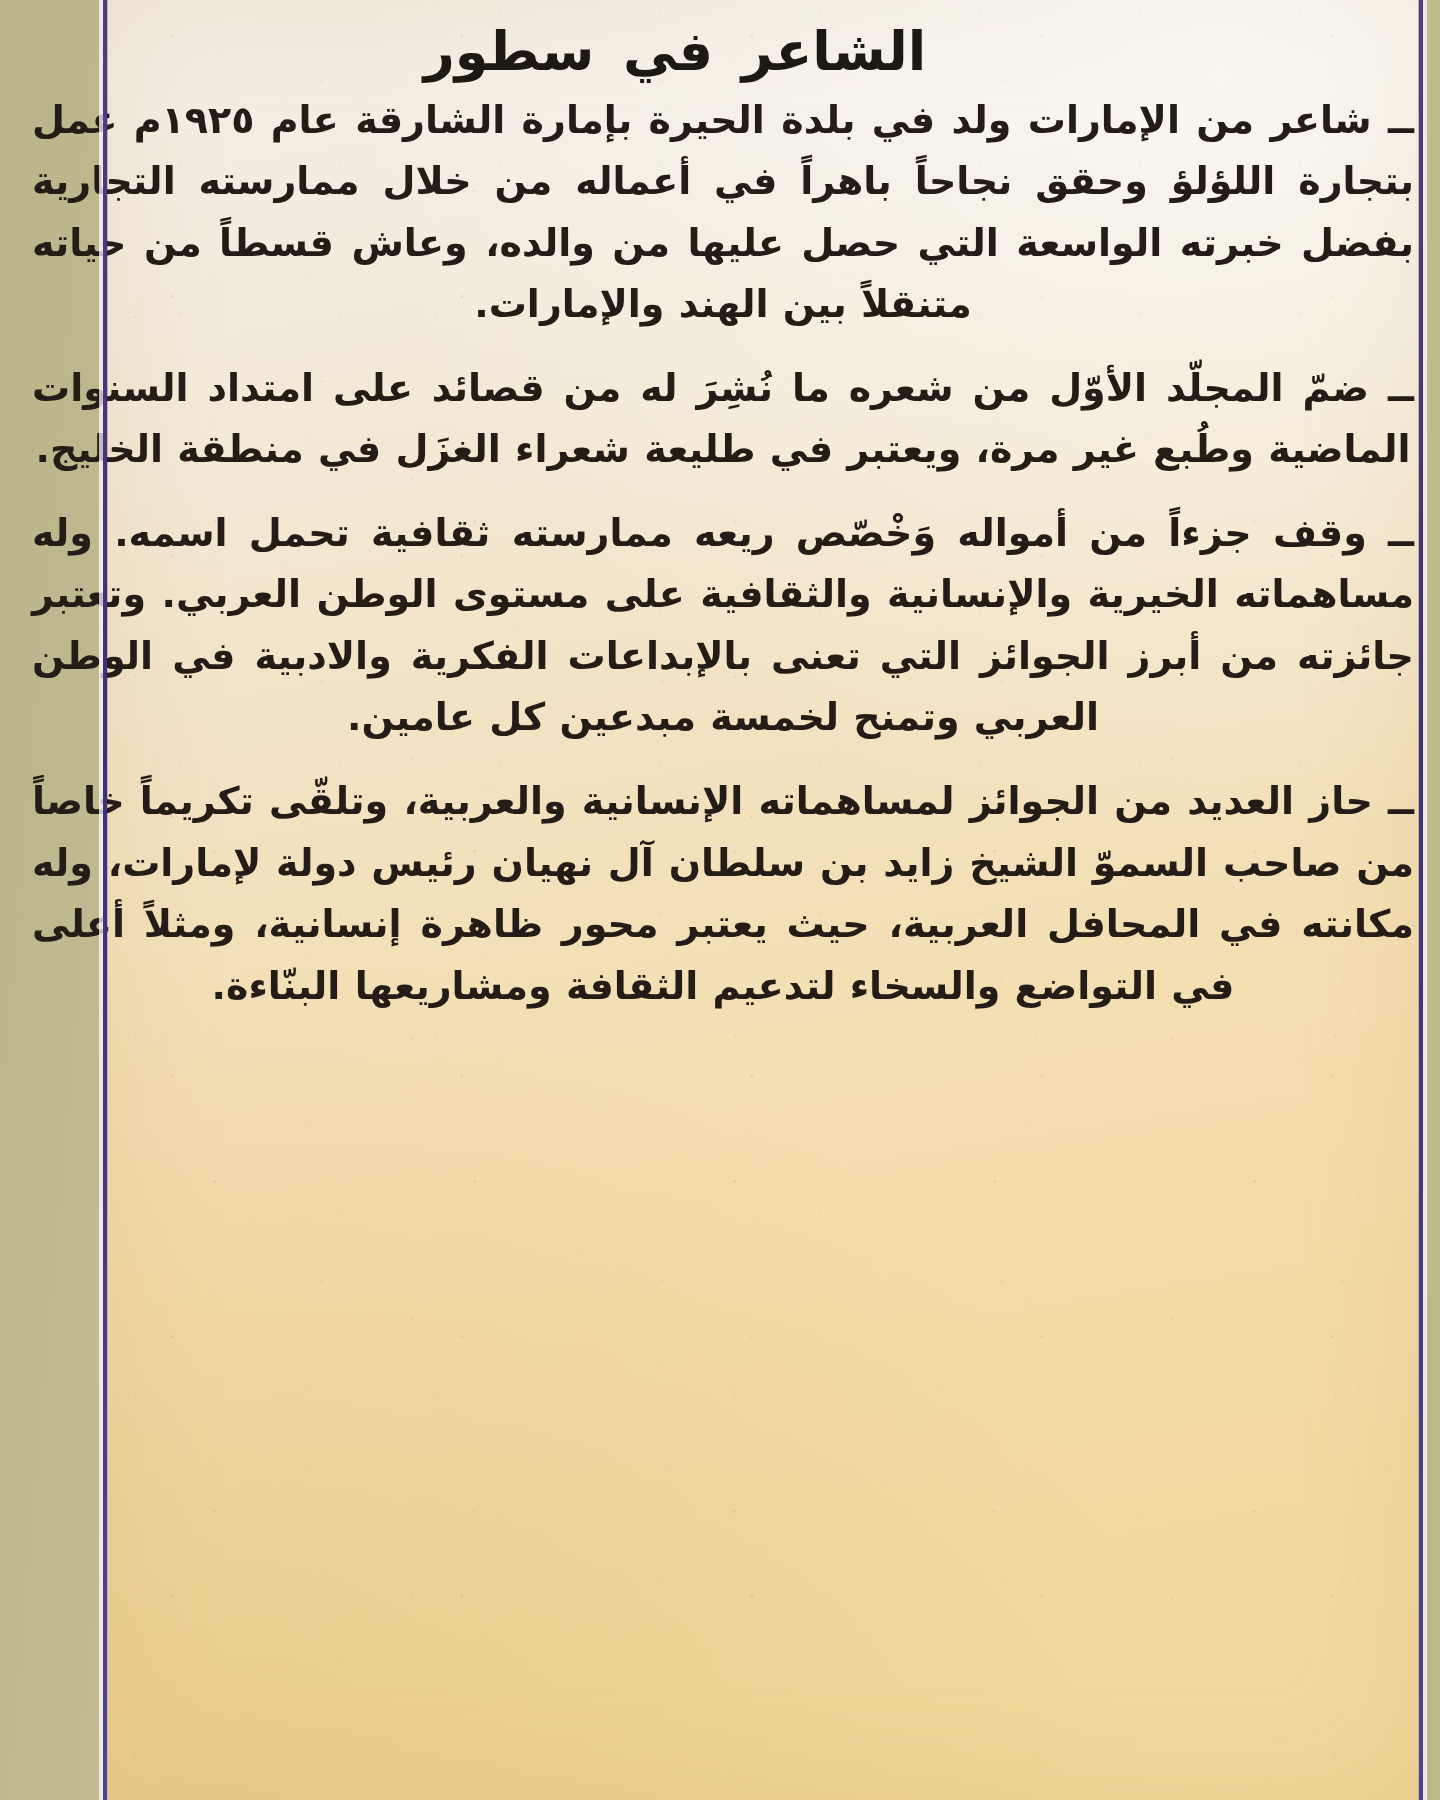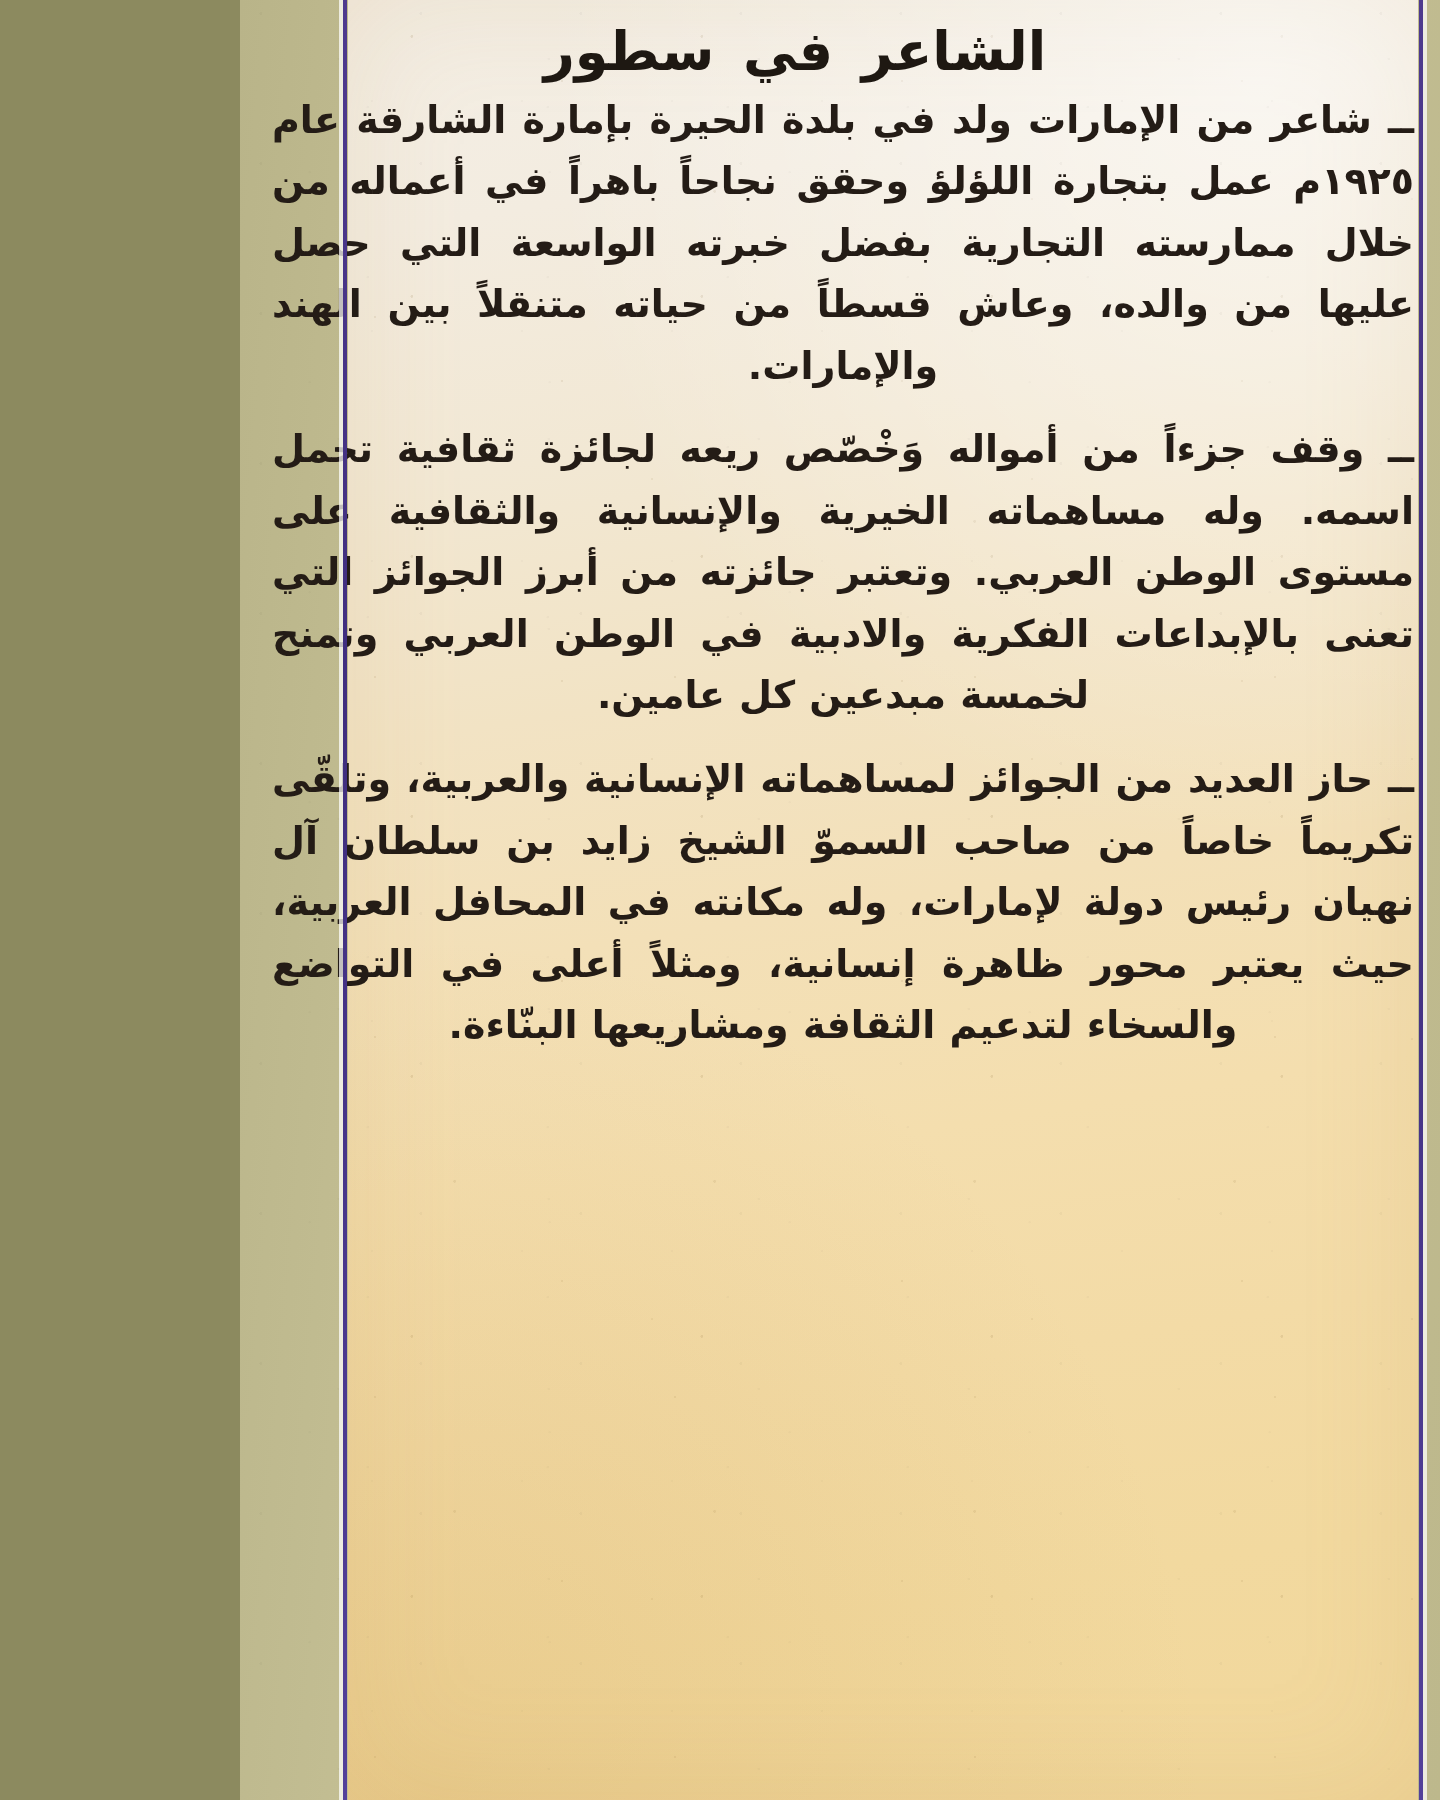--- a/index.html
+++ b/index.html
@@ -11,21 +11,21 @@
   body {
     width: 1440px;
     height: 1800px;
     overflow: hidden;
     font-family: "DejaVu Sans", "Liberation Sans", sans-serif;
   }
 
   
   #placard-scene {
     position: relative;
-    width: 1200px;
+    width: 1440px;
     height: 1800px;
     background:
       linear-gradient(95deg, #b9b489 0%, #c4bf94 22%, #c9c49a 55%, #bdb88c 100%);
   }
   
   #placard-scene::after {
     content: "";
     position: absolute;
     inset: 0;
     pointer-events: none;
@@ -175,19 +175,20 @@
     <div class="halo"></div>
   </div>
 
   <div id="content">
 
     <h1 id="doc-title">الشاعر في سطور</h1>
 
     <p class="para"><span class="dash">ــ</span> <span>شاعر من الإمارات ولد في بلدة الحيرة بإمارة الشارقة عام ١٩٢٥م عمل بتجارة اللؤلؤ وحقق نجاحاً باهراً في أعماله من خلال ممارسته التجارية بفضل خبرته الواسعة التي حصل عليها من والده، وعاش قسطاً من حياته متنقلاً بين الهند والإمارات.</span></p>
 
 
+    <p class="para gap-top"><span class="dash">ــ</span> <span>ضمّ المجلّد الأوّل من شعره ما نُشِرَ له من قصائد على امتداد السنوات الماضية وطُبع غير مرة، ويعتبر في طليعة شعراء الغزَل في منطقة الخليج.</span></p>
 
-    <p class="para gap-top"><span class="dash">ــ</span> <span>وقف جزءاً من أمواله وَخْصّص ريعه لجائزة ثقافية تحمل اسمه. وله مساهماته الخيرية والإنسانية والثقافية على مستوى الوطن العربي. وتعتبر جائزته من أبرز الجوائز التي تعنى بالإبداعات الفكرية والادبية في الوطن العربي وتمنح لخمسة مبدعين كل عامين.</span></p>
+    <p class="para gap-top"><span class="dash">ــ</span> <span>وقف جزءاً من أمواله وَخْصّص ريعه ممارسته ثقافية تحمل اسمه. وله مساهماته الخيرية والإنسانية والثقافية على مستوى الوطن العربي. وتعتبر جائزته من أبرز الجوائز التي تعنى بالإبداعات الفكرية والادبية في الوطن العربي وتمنح لخمسة مبدعين كل عامين.</span></p>
 
     <p class="para gap-top"><span class="dash">ــ</span> <span>حاز العديد من الجوائز لمساهماته الإنسانية والعربية، وتلقّى تكريماً خاصاً من صاحب السموّ الشيخ زايد بن سلطان آل نهيان رئيس دولة لإمارات، وله مكانته في المحافل العربية، حيث يعتبر محور ظاهرة إنسانية، ومثلاً أعلى في التواضع والسخاء لتدعيم الثقافة ومشاريعها البنّاءة.</span></p>
 
   </div>
 </div>
 
 </body></html>

